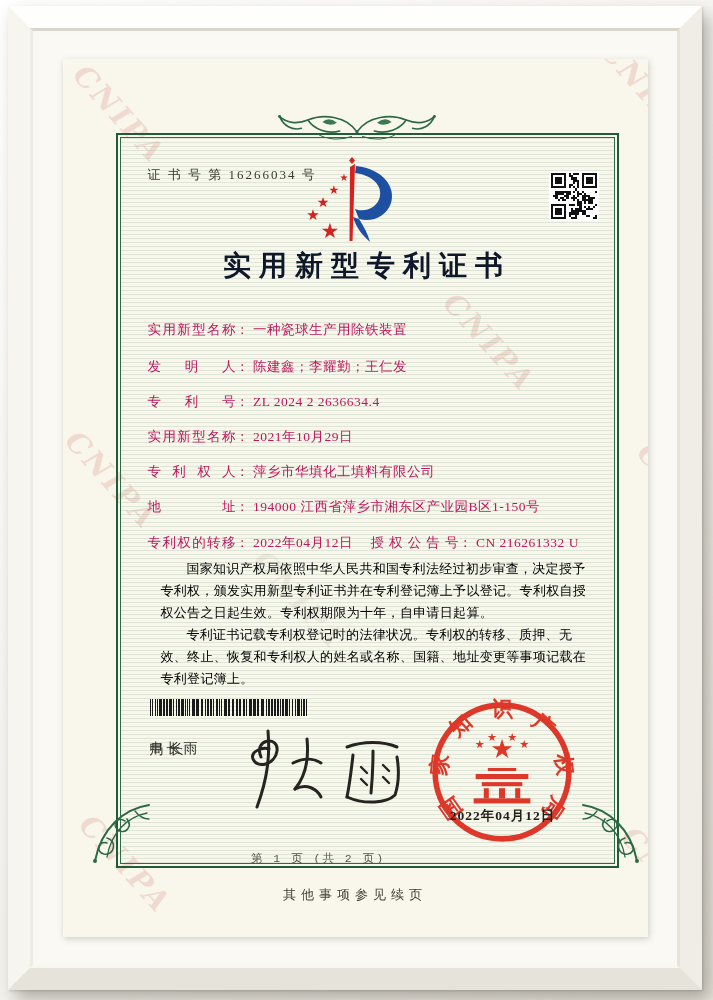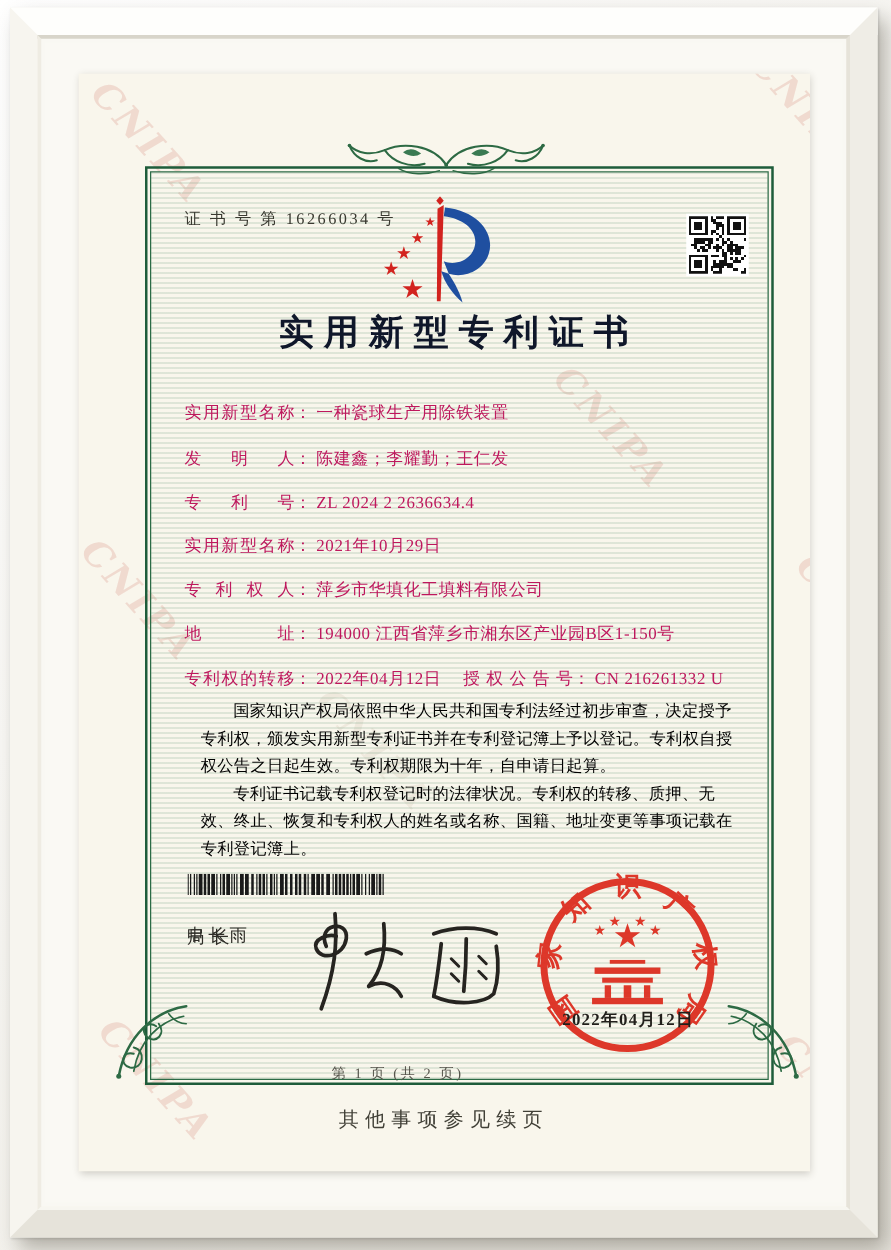--- a/index.html
+++ b/index.html
@@ -56,23 +56,23 @@
   .director{position:absolute;left:87px;font-size:14px;color:#2e2d27;}
   .d1{top:682px;letter-spacing:6px;}
   .d2{top:681px;letter-spacing:3px;}
   .sig{position:absolute;left:172px;top:666px;}
 
   .seal{position:absolute;left:360px;top:634px;width:158px;height:158px;opacity:.93;}
   .sealdate{position:absolute;left:352px;top:748px;width:176px;text-align:center;
     font-size:13.5px;font-weight:600;letter-spacing:1px;color:#211f1b;}
 
   .pageinfo{position:absolute;left:53px;top:792px;width:405px;text-align:center;
-    font-size:11.5px;letter-spacing:2px;color:#55544b;}
+    font-size:11.5px;letter-spacing:2px;color:#55544b;font-family:Liberation Mono, monospace;}
   .contnote{position:absolute;left:0;top:827px;width:585px;text-align:center;
-    font-size:16px;letter-spacing:5px;color:#403f36;}
+    font-size:13px;letter-spacing:5px;color:#403f36;}
 </style>
 </head>
 <body>
 
 <div id="stage">
   <div class="frame">
     <div class="frame-lip">
       <div class="mat">
 
         <div class="paper">

